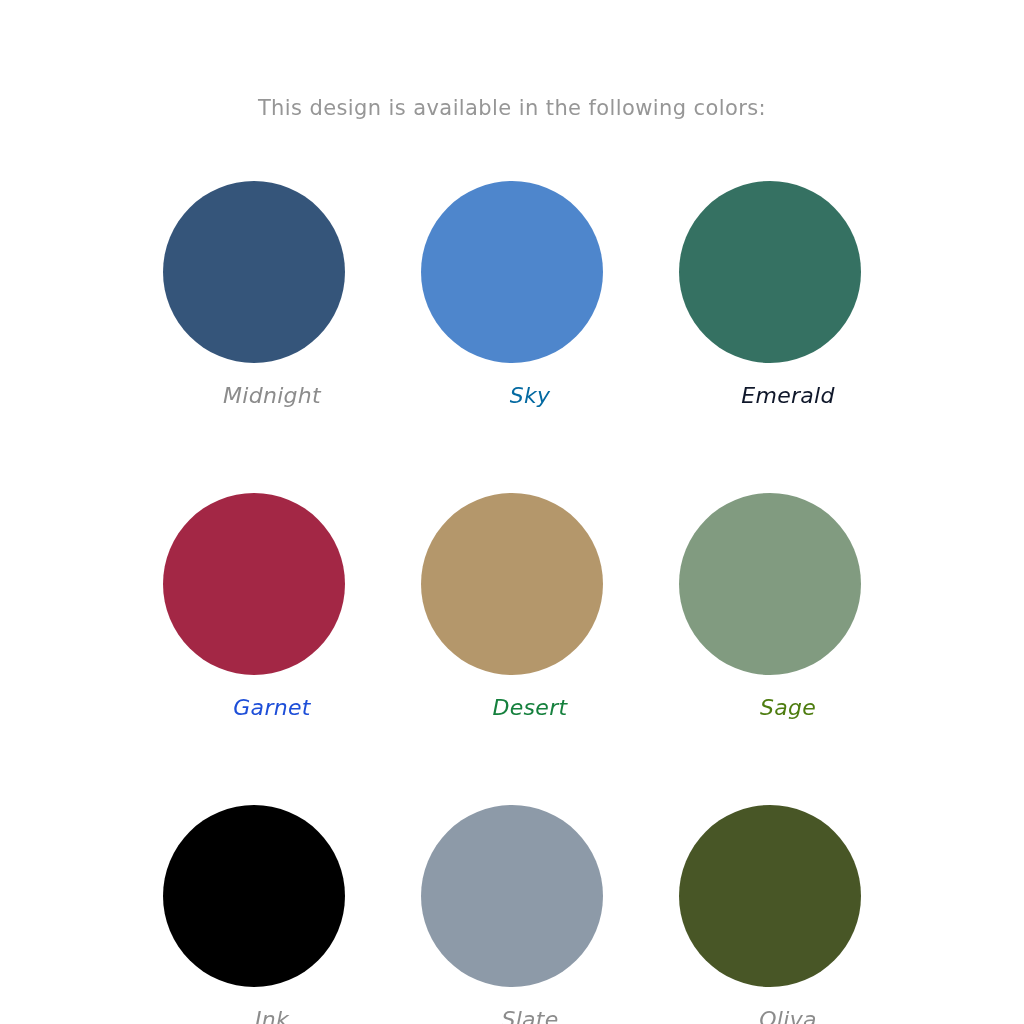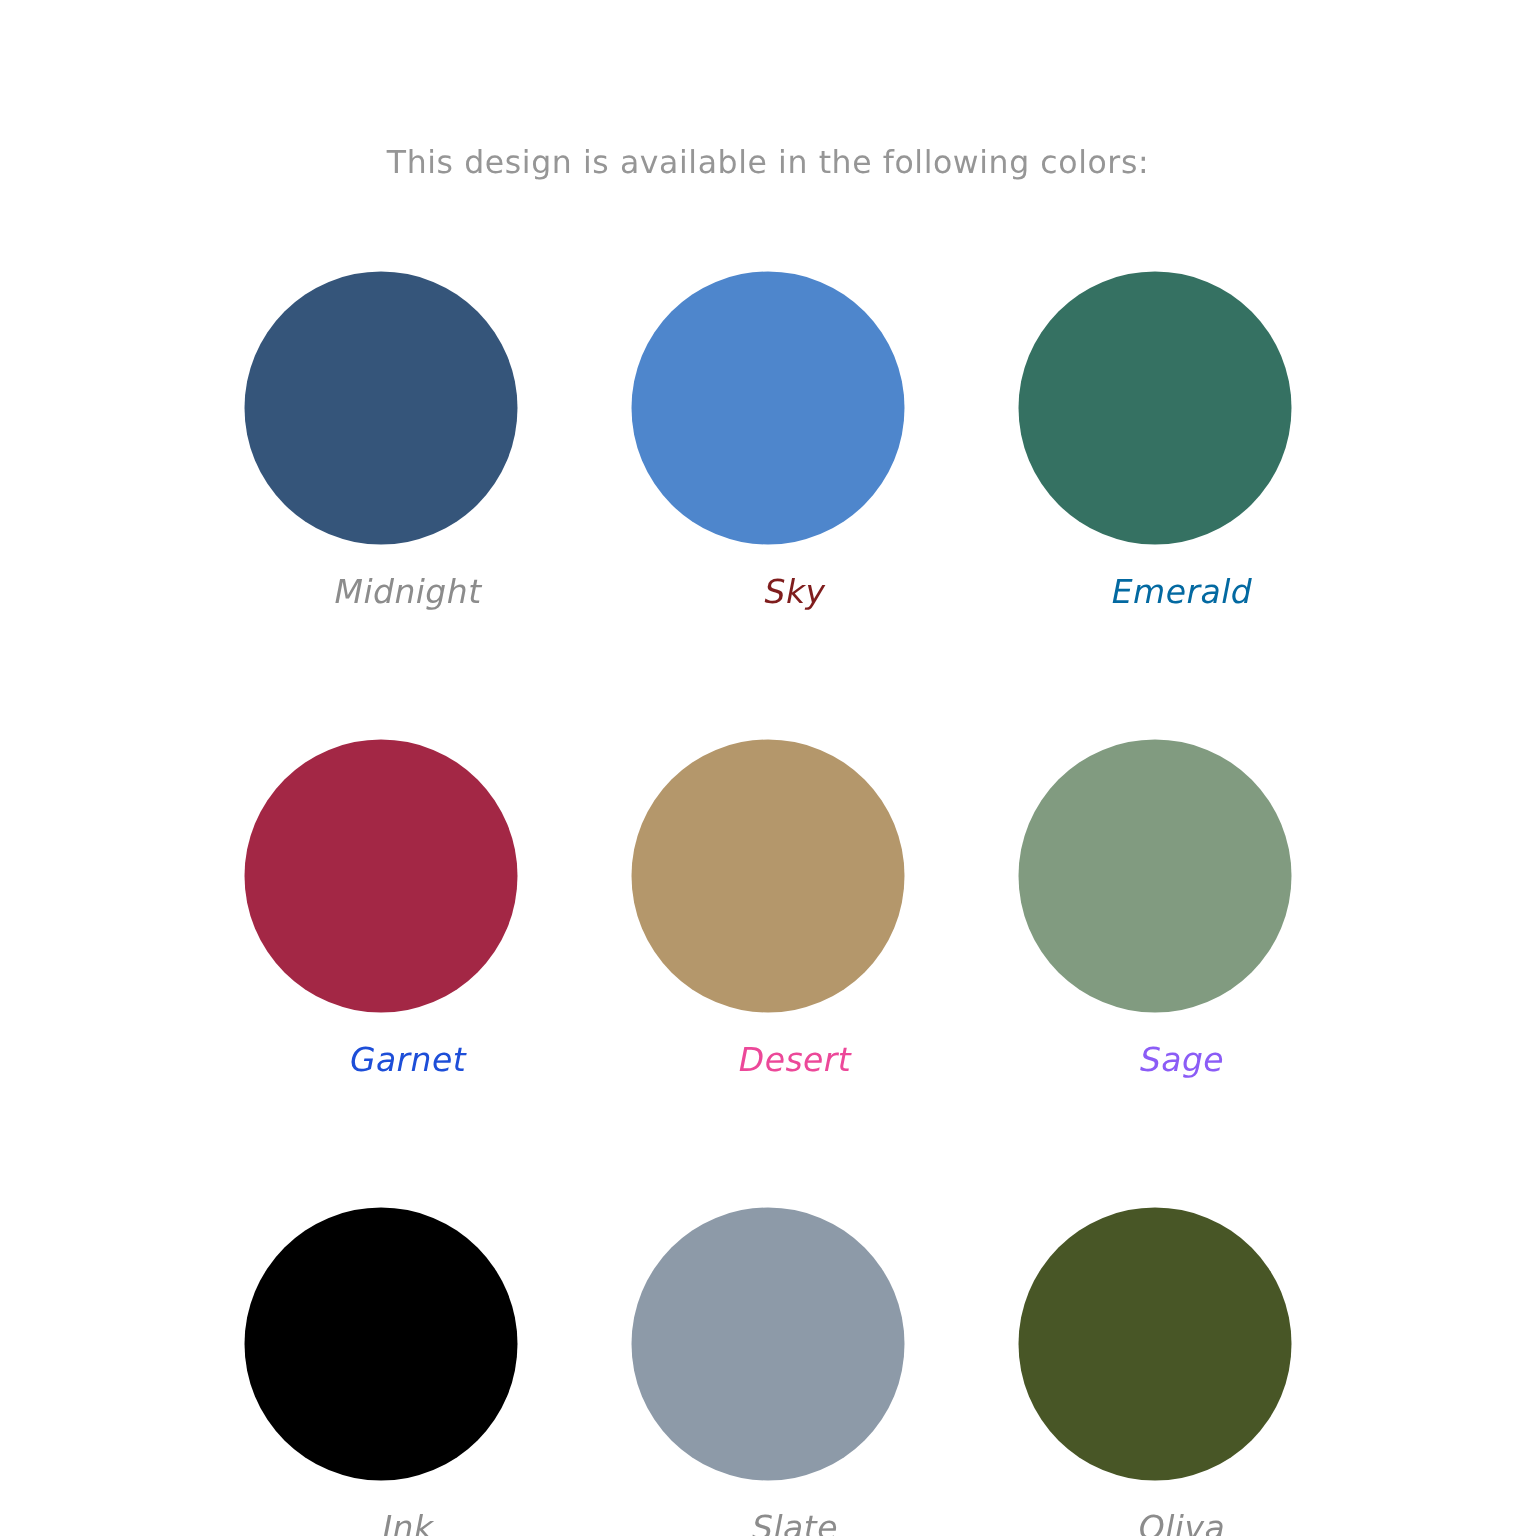--- a/index.html
+++ b/index.html
@@ -85,41 +85,41 @@
 
   <div class="swatch-grid">
 
     <div class="swatch-cell">
       <div class="swatch-dot" style="background: rgb(53, 85, 122);"></div>
       <div class="swatch-label" style="color: rgb(140, 140, 140);">Midnight</div>
     </div>
 
     <div class="swatch-cell">
       <div class="swatch-dot" style="background: rgb(78, 134, 204);"></div>
-      <div class="swatch-label" style="color: #7f1d1d;">Sky</div>
+      <div class="swatch-label" style="color: #0369a1;">Sky</div>
     </div>
 
     <div class="swatch-cell">
       <div class="swatch-dot" style="background: rgb(53, 113, 98);"></div>
-      <div class="swatch-label" style="color: #0369a1;">Emerald</div>
+      <div class="swatch-label" style="color: #0f172a;">Emerald</div>
     </div>
 
     <div class="swatch-cell">
       <div class="swatch-dot" style="background: rgb(163, 39, 69);"></div>
       <div class="swatch-label" style="color: #1d4ed8;">Garnet</div>
     </div>
 
     <div class="swatch-cell">
       <div class="swatch-dot" style="background: rgb(180, 151, 107);"></div>
-      <div class="swatch-label" style="color: #ec4899;">Desert</div>
+      <div class="swatch-label" style="color: #15803d;">Desert</div>
     </div>
 
     <div class="swatch-cell">
       <div class="swatch-dot" style="background: rgb(129, 155, 128);"></div>
-      <div class="swatch-label" style="color: #8b5cf6;">Sage</div>
+      <div class="swatch-label" style="color: #4d7c0f;">Sage</div>
     </div>
 
     <div class="swatch-cell">
       <div class="swatch-dot" style="background: rgb(0, 0, 0);"></div>
       <div class="swatch-label" style="color: rgb(140, 140, 140);">Ink</div>
     </div>
 
     <div class="swatch-cell">
       <div class="swatch-dot" style="background: rgb(141, 154, 168);"></div>
       <div class="swatch-label" style="color: rgb(140, 140, 140);">Slate</div>

